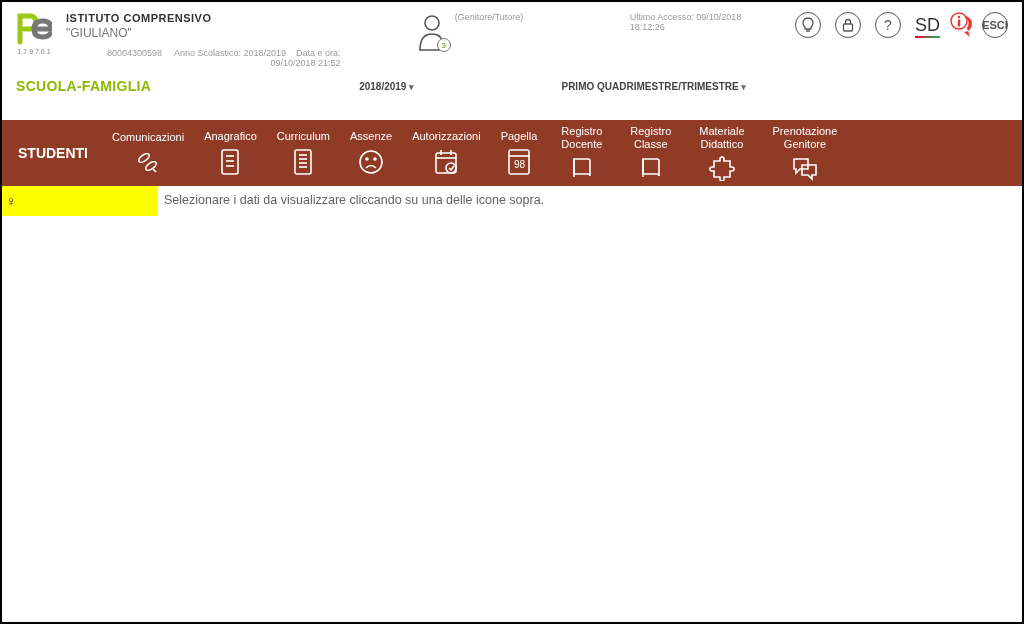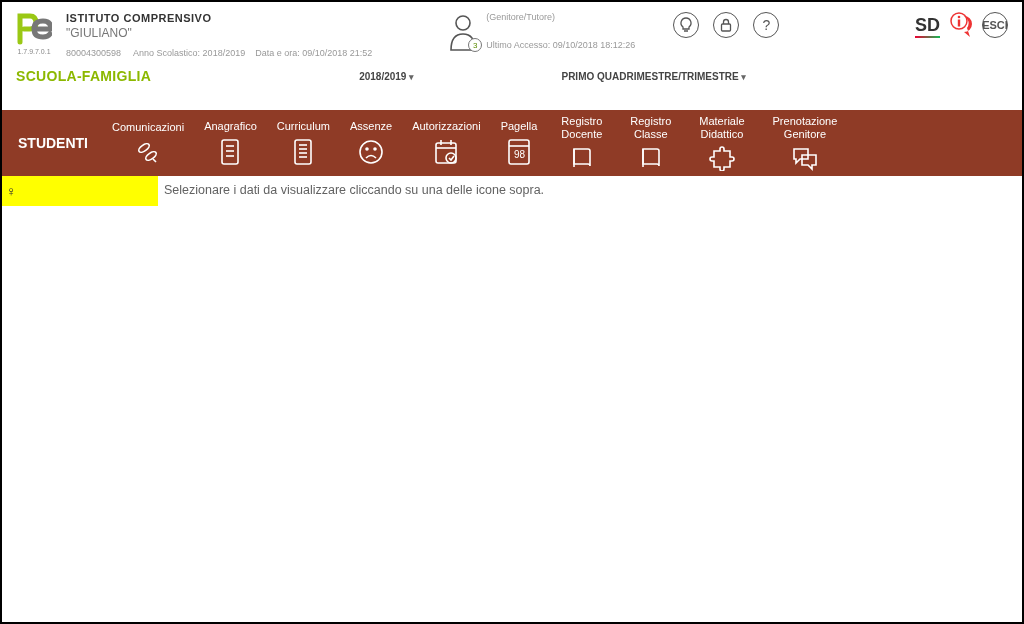--- a/index.html
+++ b/index.html
@@ -10,26 +10,26 @@
   .logo{display:flex;flex-direction:column;align-items:center;}
   .logo svg{display:block;}
   .logo-ver{font-size:7px;color:#888;margin-top:2px;}
   .inst{display:flex;flex-direction:column;}
   .inst-title{font-size:11px;font-weight:600;color:#333;letter-spacing:.5px;}
   .inst-sub{font-size:12px;color:#777;margin-top:2px;}
   .inst-meta{font-size:9px;color:#999;margin-top:8px;text-align:right;}
   .center-user{display:flex;align-items:flex-start;gap:6px;margin-left:60px;}
   .user-icon{position:relative;}
   .user-badge{position:absolute;bottom:4px;right:-2px;width:14px;height:14px;border-radius:50%;background:#fff;border:1px solid #777;font-size:8px;color:#5a8a00;display:flex;align-items:center;justify-content:center;}
-  .user-text{font-size:9px;color:#999;display:flex;flex-direction:column;gap:2px;}
+  .user-text{font-size:9px;color:#999;display:flex;flex-direction:row;gap:2px;}
   .user-name{height:14px;width:120px;background:#fff;}
   .top-icons{display:flex;gap:14px;align-items:center;margin-left:24px;}
   .top-icons .circ{width:26px;height:26px;border:1.8px solid #555;border-radius:50%;display:flex;align-items:center;justify-content:center;font-size:14px;color:#555;cursor:pointer;}
   .right-icons{margin-left:auto;display:flex;gap:10px;align-items:center;}
-  .sd{font-size:18px;font-weight:700;color:#333;position:relative;}
+  .sd{font-size:18px;font-weight:400;color:#333;position:relative;}
   .sd:after{content:"";display:block;height:2px;background:linear-gradient(to right,#e03,#1b5);position:absolute;left:0;right:0;bottom:-2px;}
   .orange-pin svg{display:block;}
   .esci{width:26px;height:26px;border:1.8px solid #555;border-radius:50%;display:flex;align-items:center;justify-content:center;font-size:11px;font-weight:700;color:#555;cursor:pointer;}
   
   .subheader{display:flex;align-items:center;padding:6px 14px 26px 14px;gap:44px;}
   .sf-title{font-size:14px;font-weight:700;color:#8cb800;letter-spacing:.3px;}
   .sf-sel{font-size:10px;font-weight:700;color:#444;cursor:pointer;}
   .sf-sel:after{content:" \25BE";color:#666;font-size:9px;}
   
   .navbar{background:#8f3b26;height:66px;display:flex;align-items:center;padding:0 8px;color:#fff;}

